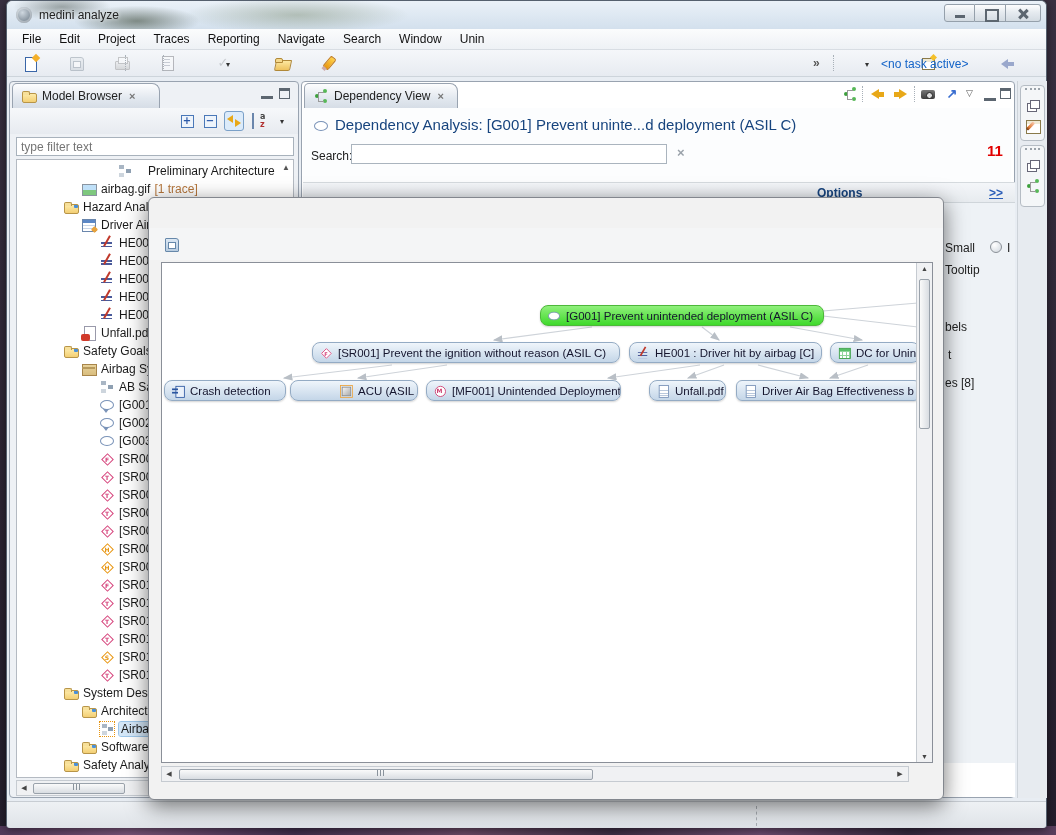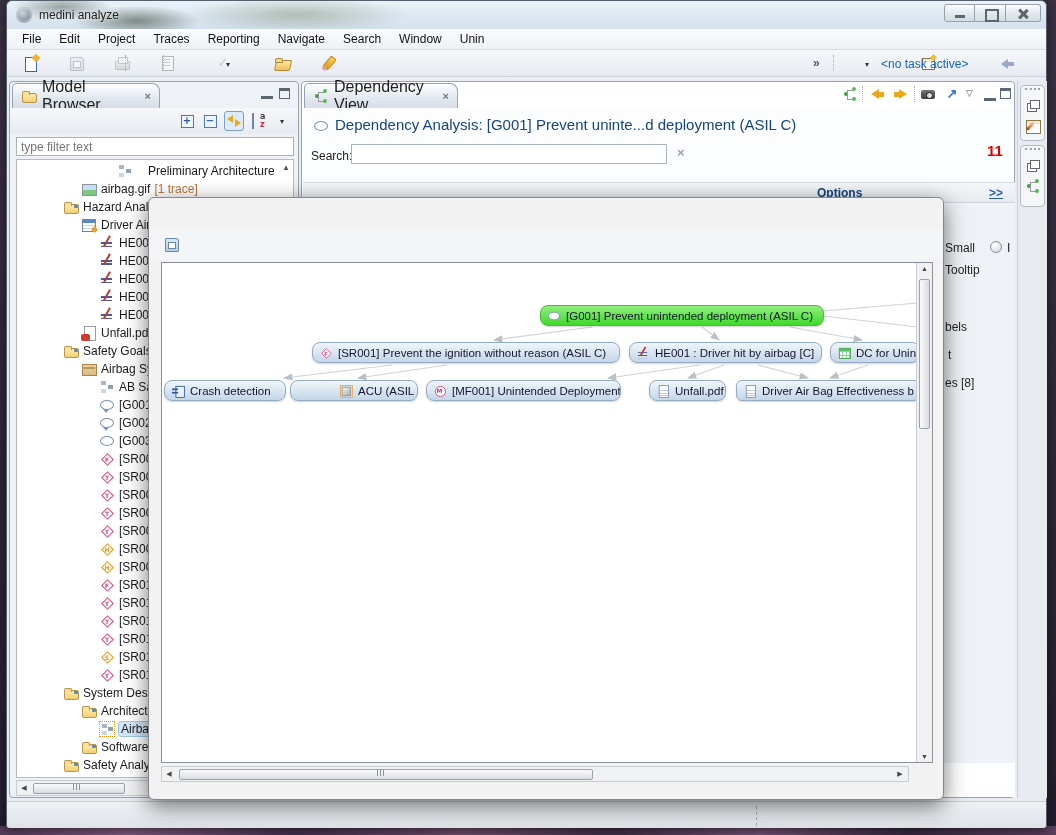--- a/index.html
+++ b/index.html
@@ -129,21 +129,21 @@
        border-top:4px solid transparent;border-bottom:4px solid transparent;border-right:6px solid #e8a818}
   .ic-link::after{content:"";position:absolute;right:1px;bottom:2px;width:0;height:0;
        border-top:4px solid transparent;border-bottom:4px solid transparent;border-left:6px solid #e8a818}
   .ic-sortaz::before{content:"a";position:absolute;left:6px;top:-1px;font:bold 8px/10px "DejaVu Sans",sans-serif;color:#444}
   .ic-sortaz::after{content:"z";position:absolute;left:6px;bottom:-1px;font:bold 8px/10px "DejaVu Sans",sans-serif;color:#b03030}
   .ic-sortaz{border-left:2px solid #6a86ac}
   
   .panel{position:absolute;border:1px solid #99a3b0;border-radius:4px;background:#eef1f5}
   .ptab{position:absolute;height:25px;display:flex;align-items:center;gap:5px;padding:0 8px;
        background:linear-gradient(#fdfdfe,#e2e8ef 60%,#d6dde6);border:1px solid #99a3b0;border-bottom:none;border-radius:5px 8px 0 0}
-  .ptab .tlbl{font-size:16px;color:#222}
+  .ptab .tlbl{font-size:12px;color:#222}
   .tclose{color:#777;font-size:11px;font-weight:bold;padding-left:2px}
   .pminmax{position:absolute;display:flex;gap:6px}
   .pm-min{width:12px;height:10px;border-bottom:3px solid #5c6670;margin-top:1px}
   .pm-max{width:11px;height:11px;border:1.5px solid #5c6670;border-top-width:3px}
   
   .mb-toolbar{position:absolute;left:0;top:26px;width:100%;height:26px;background:linear-gradient(#f6f8fa,#e7ebf0)}
   .mbtn{position:absolute;top:3px;width:20px;height:20px;display:flex;align-items:center;justify-content:center}
   .mbtn.pressed{border:1px solid #7aa0c8;border-radius:3px;background:#dcebfa}
   .filter-input{position:absolute;left:6px;top:55px;width:278px;height:19px;border:1px solid #a8b2bc;
        font:12px "Liberation Sans",sans-serif;color:#777;padding:1px 4px;background:#fff}

